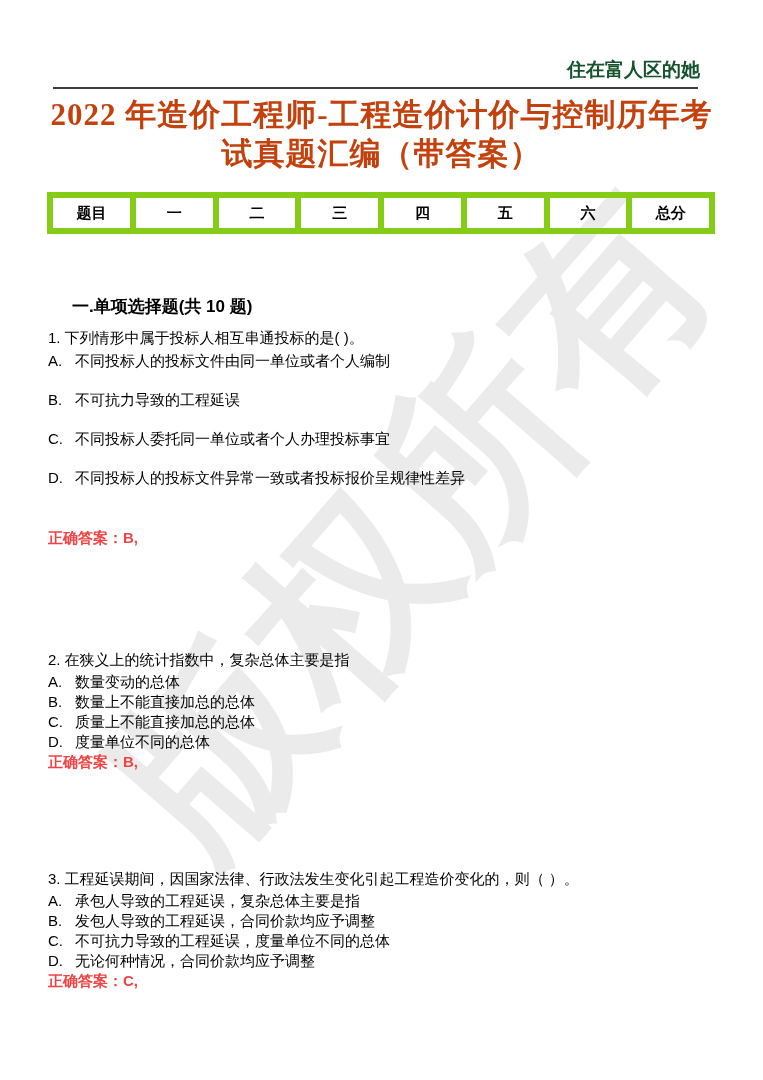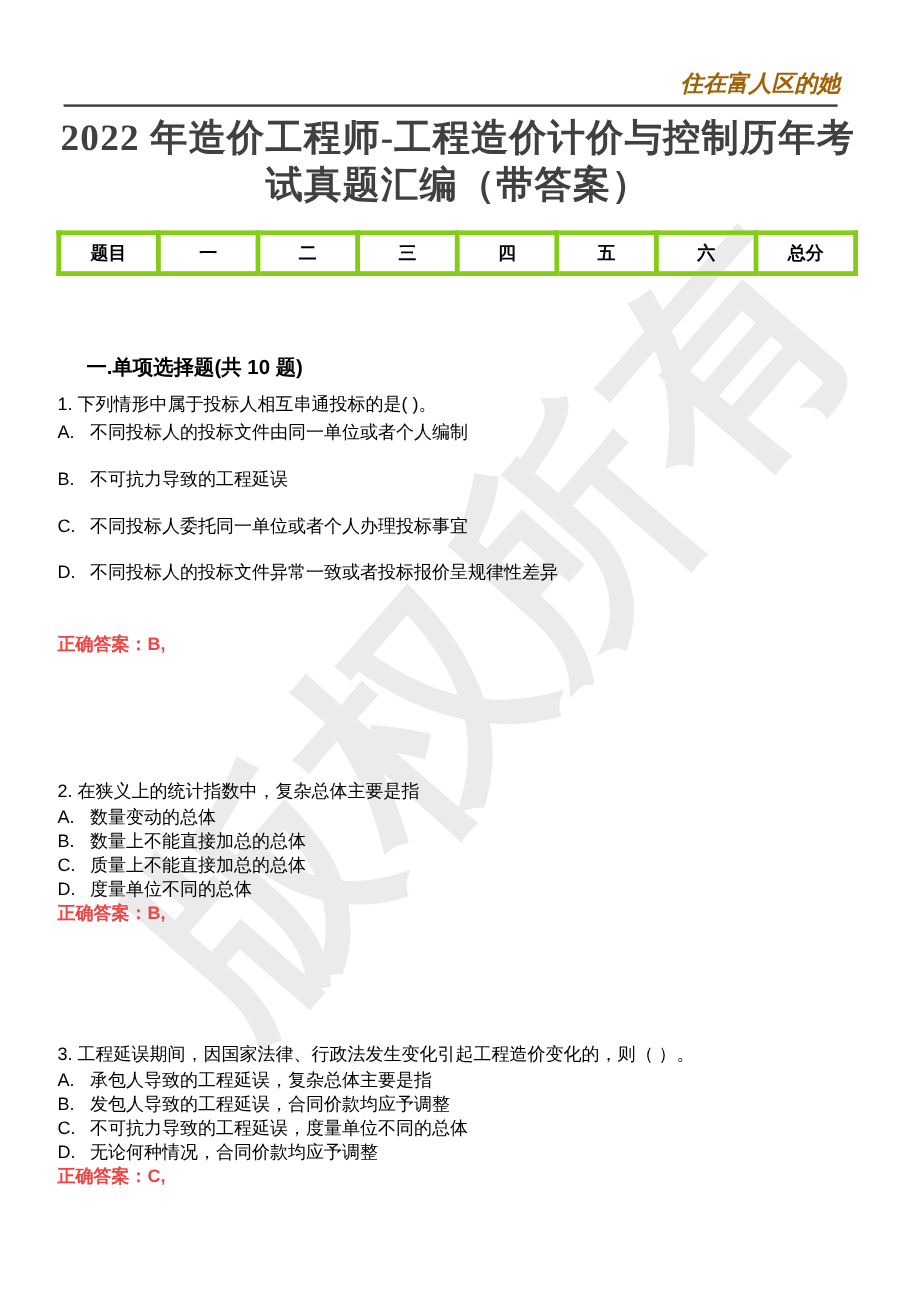--- a/index.html
+++ b/index.html
@@ -33,22 +33,21 @@
   }
   .content { position: absolute; inset: 0; z-index: 1; }
 
   
   .brand {
     position: absolute;
     top: 57px;
     right: 63px;
     font-size: 19px;
     font-weight: bold;
-    color: #a16207;
-    font-style: italic;
+    color: #14532d;
   }
   .header-rule {
     position: absolute;
     top: 87px;
     left: 53px;
     width: 645px;
     height: 2px;
     background: #3c3c3c;
   }
   .doc-title {
@@ -56,36 +55,36 @@
     top: 95px;
     left: 0;
     width: 763px;
     margin: 0;
     text-align: center;
     font-family: "Liberation Serif", serif;
     font-size: 31px;
     line-height: 39px;
     font-weight: bold;
     letter-spacing: 1px;
-    color: #404040;
+    color: #c2410c;
   }
   .doc-title .title-line { display: block; }
 
   
   .score-table {
     position: absolute;
     top: 192px;
     left: 47px;
     width: 668px;
     border-collapse: collapse;
     table-layout: fixed;
     border: 2px solid #1a1a1a;
   }
   .score-table td {
-    border: 4px solid #84cc16;
+    border: 6px solid #84cc16;
     height: 30px;
     padding: 0;
     text-align: center;
     vertical-align: middle;
     font-family: "Liberation Serif", serif;
     font-size: 15px;
     font-weight: bold;
   }
 
   

